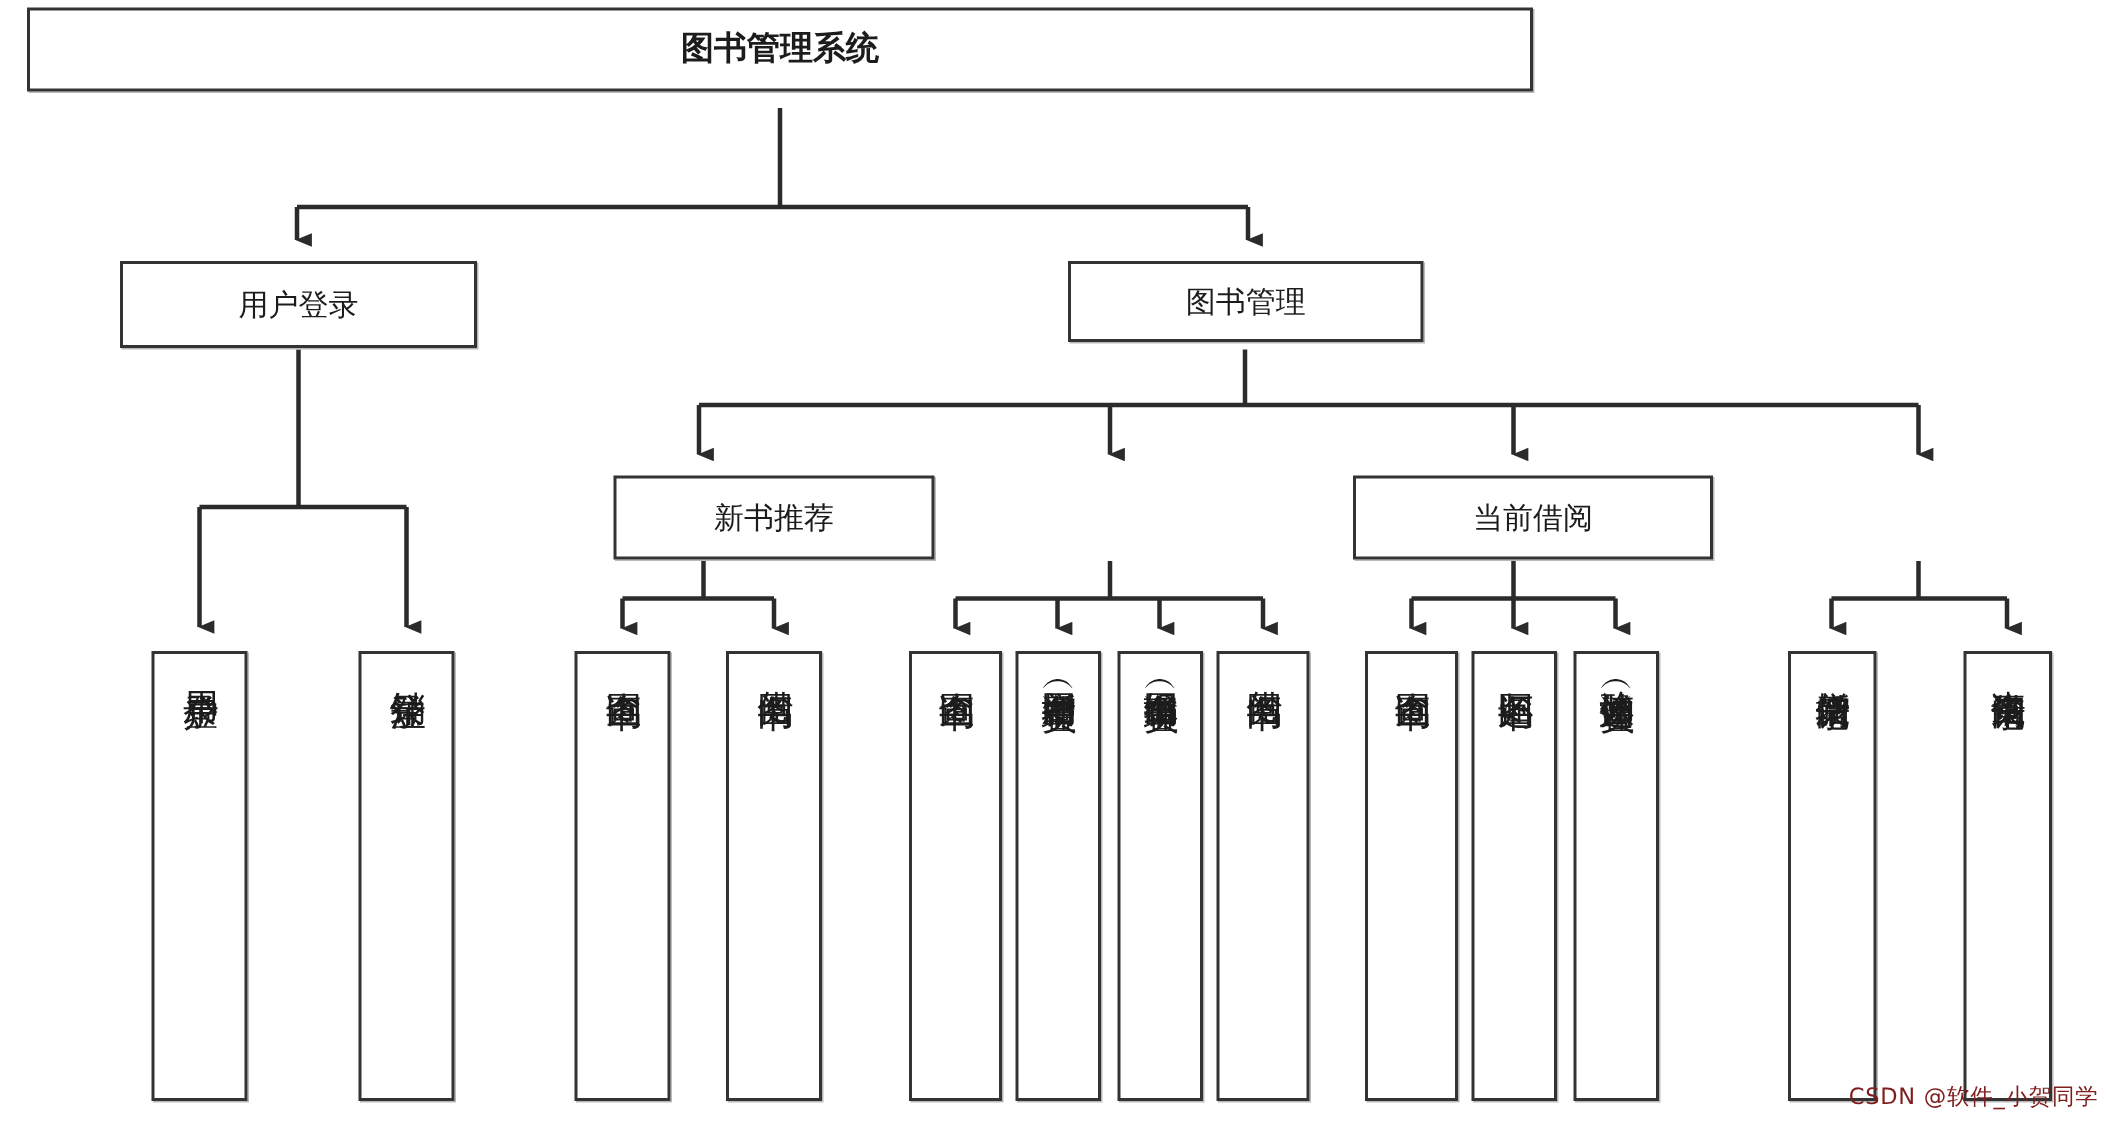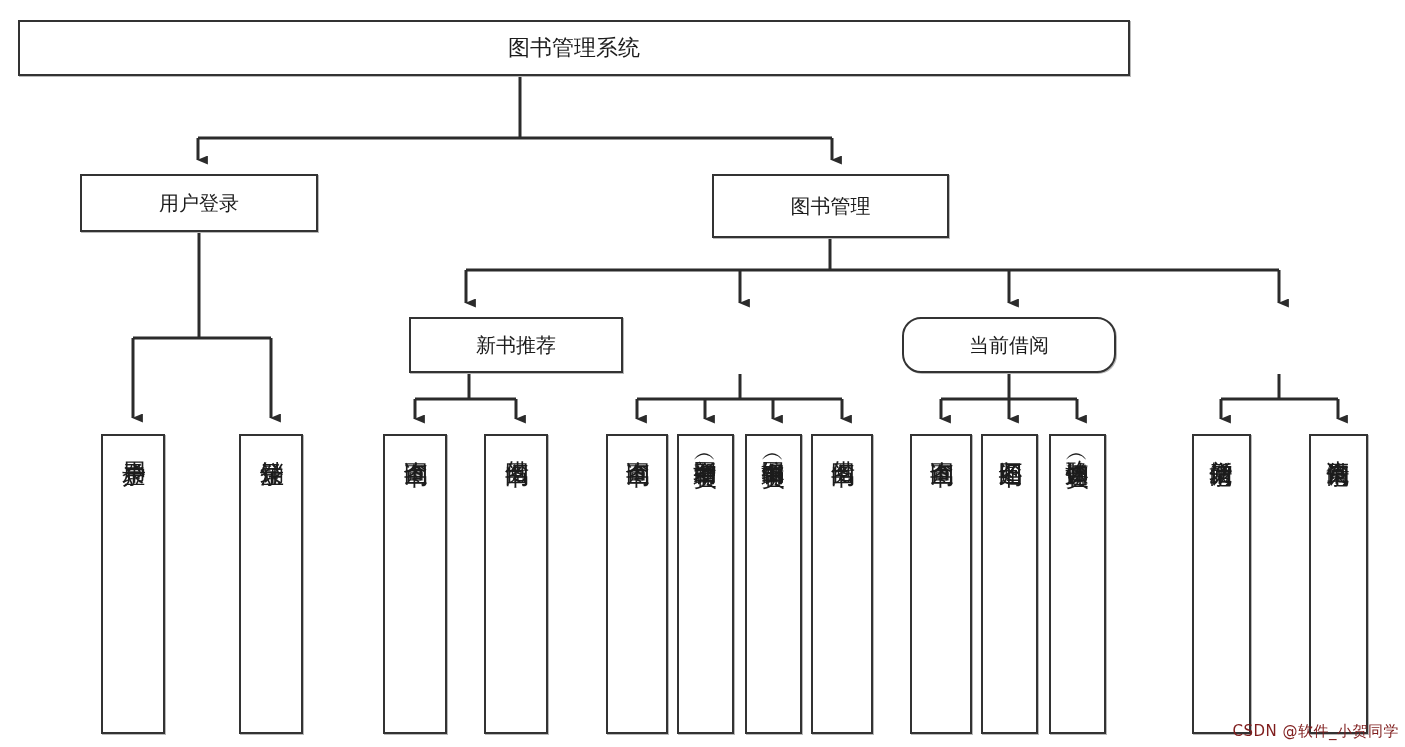--- a/index.html
+++ b/index.html
@@ -124,38 +124,38 @@
       <path d="M1009,399 L1009,419" marker-end="url(#arw)"></path>
       <path d="M1077,399 L1077,419" marker-end="url(#arw)"></path>
 
       <path d="M1279,374 L1279,399"></path>
       <path d="M1221,399 L1338,399"></path>
       <path d="M1221,399 L1221,419" marker-end="url(#arw)"></path>
       <path d="M1338,399 L1338,419" marker-end="url(#arw)"></path>
     </g>
   </svg>
 
-  <div class="node root" style="left:18px; top:20px; width:1112px; height:56px;">
+  <div class="node root" style="left:18px; top:5px; width:1004px; height:56px;font-weight:bold;">
     <span class="lbl">图书管理系统</span>
   </div>
 
   <div class="node h" style="left:80px; top:174px; width:238px; height:58px;">
     <span class="lbl">用户登录</span>
   </div>
 
-  <div class="node h" style="left:712px; top:174px; width:237px; height:64px;">
+  <div class="node h" style="left:712px; top:174px; width:237px; height:54px;">
     <span class="lbl">图书管理</span>
   </div>
 
   <div class="node h" style="left:362px; top:317px; width:214px; height:56px;margin-left:47px;">
     <span class="lbl">新书推荐</span>
   </div>
 
 
-  <div class="node h" style="left:902px; top:317px; width:214px; height:56px;border-radius:19px;">
+  <div class="node h" style="left:902px; top:317px; width:240px; height:56px;">
     <span class="lbl">当前借阅</span>
   </div>
 
 
   <div class="node leaf" style="left:101px; top:434px; width:64px; height:300px;">
     <span class="lbl">用户登录</span>
   </div>
 
   <div class="node leaf" style="left:239px; top:434px; width:64px; height:300px;">
     <span class="lbl">注销登录</span>

